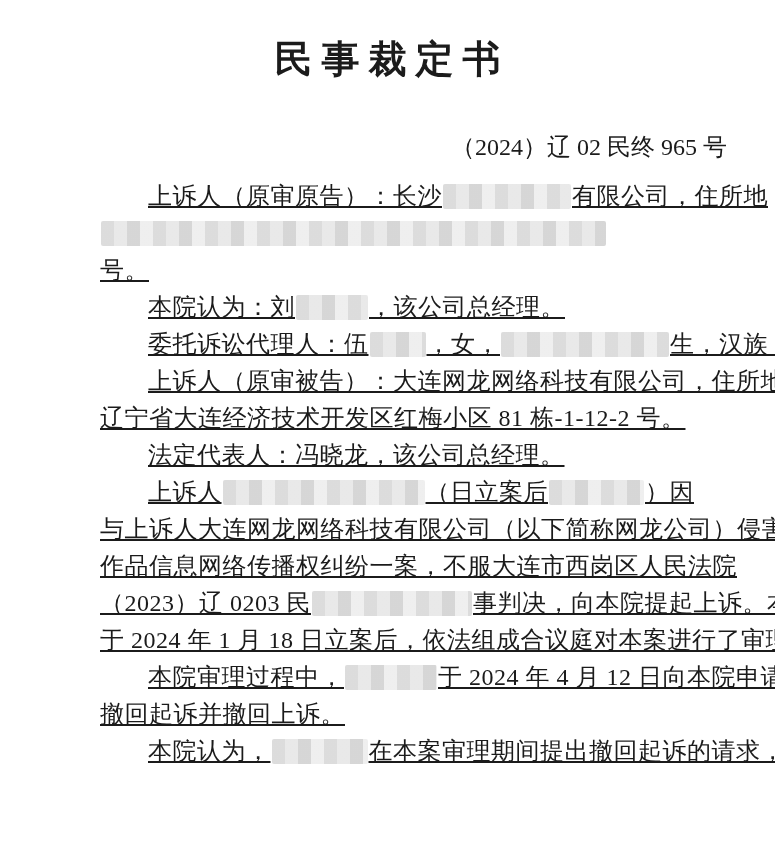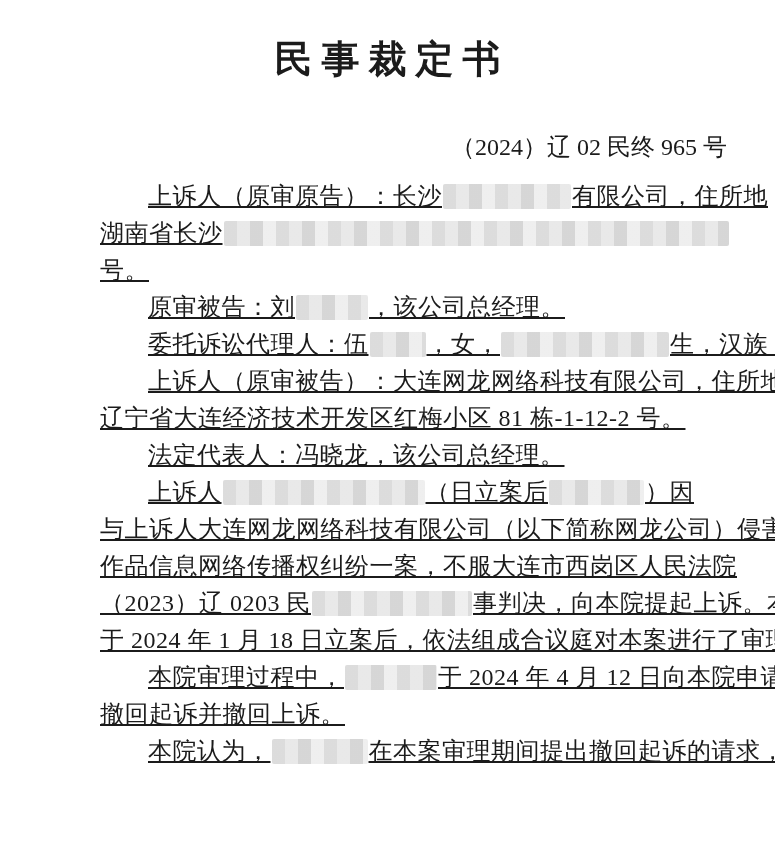--- a/index.html
+++ b/index.html
@@ -76,23 +76,23 @@
 <body>
 
 <div class="page">
 
   <div class="doc-title">民事裁定书</div>
 
   <div class="case-number">（2024）辽 02 民终 965 号</div>
 
   <div class="doc-body">
       <div class="line indent"><span>上诉人（原审原告）：长沙</span><span class="redaction" style="width: 128px;"></span><span>有限公司，住所地</span></div>
-      <div class="line"><span>湖南省长沙</span><span class="redaction" style="width: 505px;"></span></div>
+      <div class="line"><span class="redaction" style="width: 505px;"></span></div>
       <div class="line"><span>号。</span></div>
-      <div class="line indent"><span>原审被告：刘</span><span class="redaction" style="width: 72px;"></span><span>，该公司总经理。</span></div>
+      <div class="line indent"><span>本院认为：刘</span><span class="redaction" style="width: 72px;"></span><span>，该公司总经理。</span></div>
       <div class="line indent"><span>委托诉讼代理人：伍</span><span class="redaction" style="width: 56px;"></span><span>，女，</span><span class="redaction" style="width: 168px;"></span><span>生，汉族，</span></div>
       <div class="line indent"><span>上诉人（原审被告）：大连网龙网络科技有限公司，住所地</span></div>
       <div class="line"><span>辽宁省大连经济技术开发区红梅小区 81 栋-1-12-2 号。</span></div>
       <div class="line indent"><span>法定代表人：冯晓龙，该公司总经理。</span></div>
       <div class="line indent"><span>上诉人</span><span class="redaction" style="width: 202px;"></span><span>（日立案后</span><span class="redaction" style="width: 95px;"></span><span>）因</span></div>
       <div class="line"><span>与上诉人大连网龙网络科技有限公司（以下简称网龙公司）侵害</span></div>
       <div class="line"><span>作品信息网络传播权纠纷一案，不服大连市西岗区人民法院</span></div>
       <div class="line"><span>（2023）辽 0203 民</span><span class="redaction" style="width: 160px;"></span><span>事判决，向本院提起上诉。本院</span></div>
       <div class="line"><span>于 2024 年 1 月 18 日立案后，依法组成合议庭对本案进行了审理。</span></div>
       <div class="line indent"><span>本院审理过程中，</span><span class="redaction" style="width: 92px;"></span><span>于 2024 年 4 月 12 日向本院申请</span></div>

